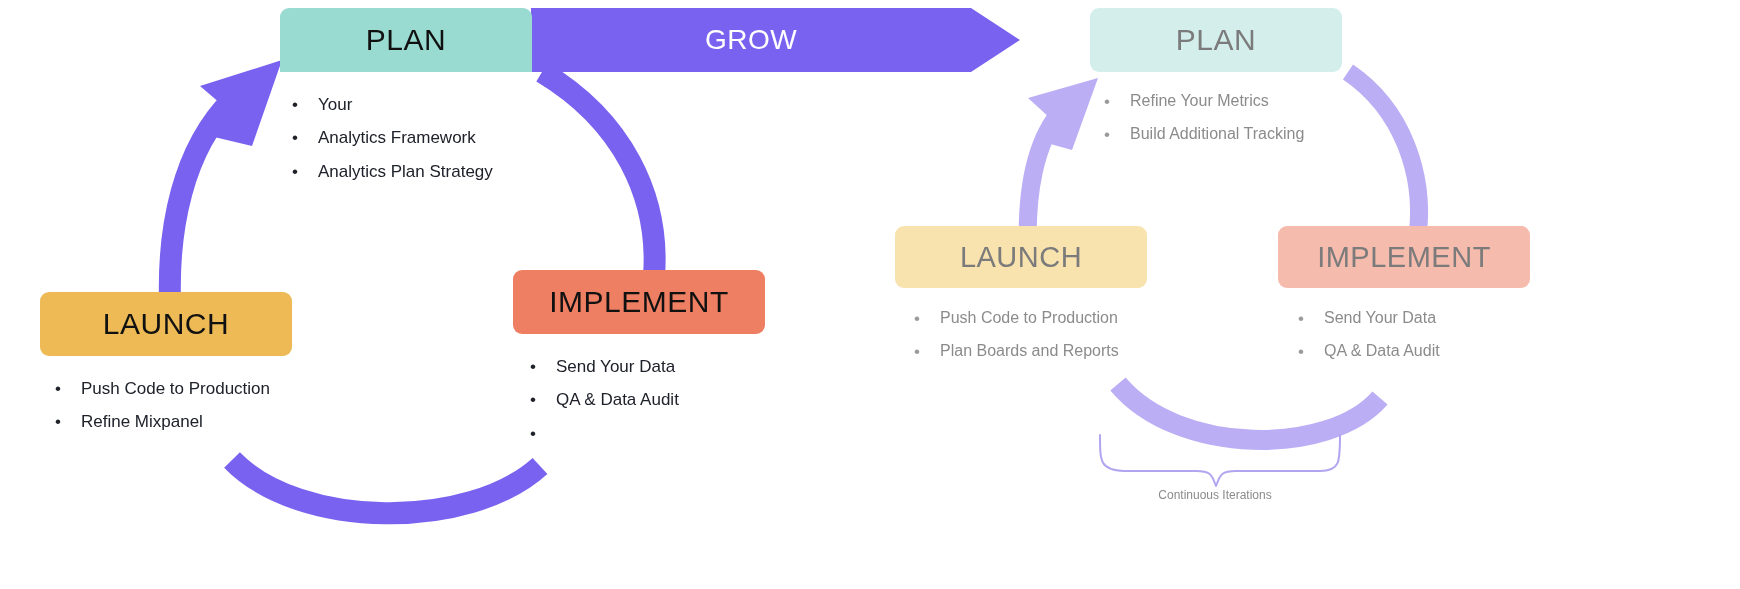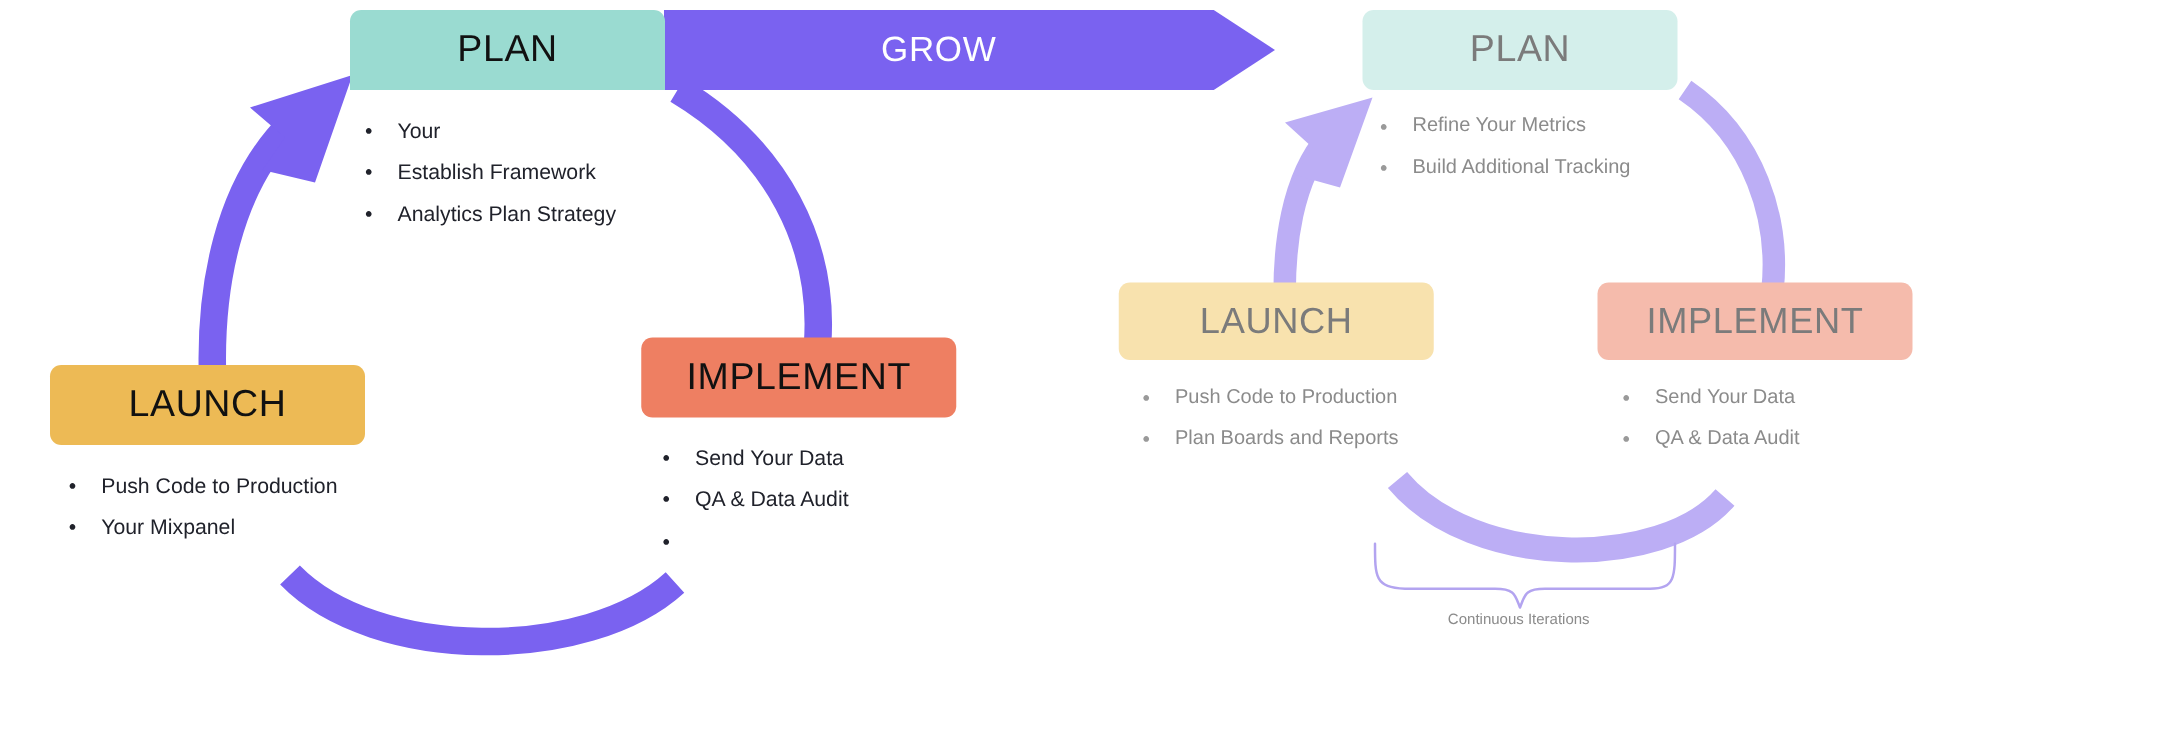--- a/index.html
+++ b/index.html
@@ -208,39 +208,39 @@
 
   <div class="stage active" id="plan-left">
     <div class="stage-header">PLAN</div>
     <ul class="stage-list">
       <li>
         <span class="bullet">•</span>
         <span>Your</span>
       </li>
       <li>
         <span class="bullet">•</span>
-        <span>Establish Framework</span>
+        <span>Analytics Framework</span>
       </li>
       <li>
         <span class="bullet">•</span>
         <span>Analytics Plan Strategy</span>
       </li>
     </ul>
   </div>
 
   <div class="stage active" id="launch-left">
     <div class="stage-header">LAUNCH</div>
     <ul class="stage-list">
       <li>
         <span class="bullet">•</span>
         <span>Push Code to Production</span>
       </li>
       <li>
         <span class="bullet">•</span>
-        <span>Your Mixpanel</span>
+        <span>Refine Mixpanel</span>
       </li>
     </ul>
   </div>
 
   <div class="stage active" id="implement-left">
     <div class="stage-header">IMPLEMENT</div>
     <ul class="stage-list">
       <li>
         <span class="bullet">•</span>
         <span>Send Your Data</span>

